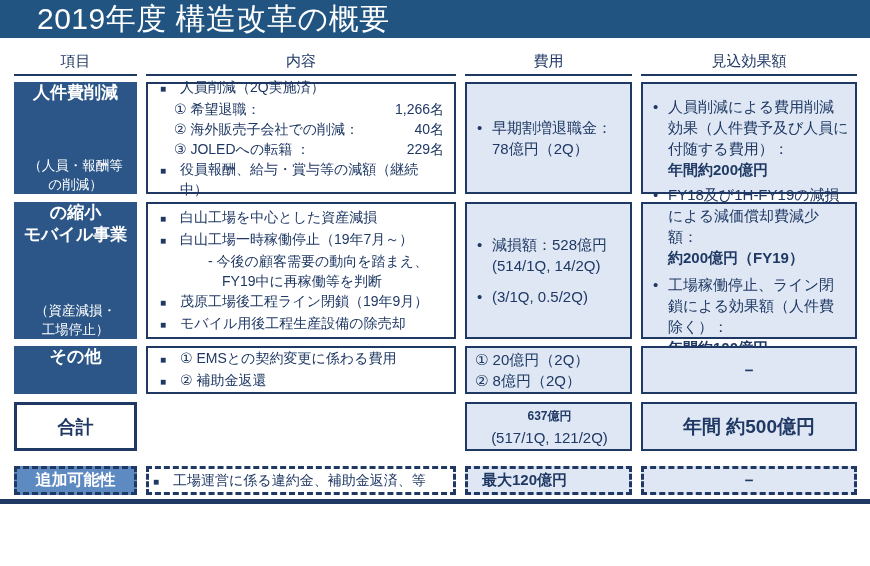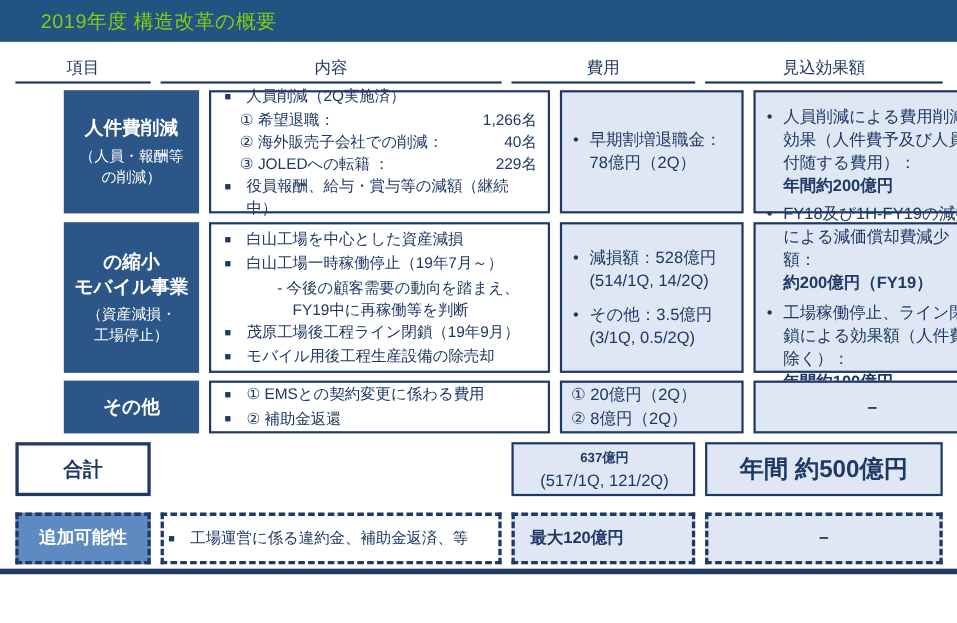--- a/index.html
+++ b/index.html
@@ -8,42 +8,42 @@
     --cell-navy:#2C5687;
     --light:#DEE7F3;
     --sub-bg:#D8E1F0;
     --add-bg:#5E8AC2;
   }
   *{box-sizing:border-box;margin:0;padding:0;}
   body{background:#fff;font-family:"Liberation Sans","DejaVu Sans",sans-serif;color:var(--navy);}
   .slide{position:relative;width:870px;height:566px;background:#fff;overflow:hidden;}
 
   .titlebar{height:38px;background:var(--header-bg);display:flex;align-items:center;}
-  .titlebar span{color:#84cc16;font-size:18px;padding-left:37px;letter-spacing:0.5px;}
+  .titlebar span{color:#ffffff;font-size:30px;padding-left:37px;letter-spacing:0.5px;}
 
   .subtitle{margin-top:6px;height:33px;background:var(--sub-bg);display:flex;align-items:center;justify-content:center;}
   .subtitle span{font-size:17px;font-weight:bold;color:#0F2D5C;}
 
   .trow{display:flex;gap:9px;padding-left:14px;padding-right:13px;}
   .c1{flex:0 0 123px;width:123px;}
   .c2{flex:0 0 310px;width:310px;}
   .c3{flex:0 0 167px;width:167px;}
   .c4{flex:0 0 216px;width:216px;}
 
   .thead{margin-top:14px;height:24px;align-items:flex-end;}
   .thead .hcell{text-align:center;font-size:15px;color:var(--navy);border-bottom:2px solid var(--navy);padding-bottom:3px;}
 
   .r1{margin-top:6px;}  .r1 .box{height:112px;}
   .r2{margin-top:8px;}  .r2 .box{height:137px;}
   .r3{margin-top:7px;}  .r3 .box{height:48px;}
   .r4{margin-top:8px;}  .r4 .box{height:49px;}
-  .r5{margin-top:15px;} .r5 .box{height:47px;}
+  .r5{margin-top:15px;} .r5 .box{height:29px;}
 
   .box{border:2px solid var(--navy);}
-  .label-cell{border:none;background:var(--cell-navy);color:#fff;display:flex;flex-direction:column;align-items:center;justify-content:center;text-align:center;margin-left:44px;}
+  .label-cell{border:none;background:var(--cell-navy);color:#fff;display:flex;flex-direction:column;align-items:center;justify-content:space-between;text-align:center;}
   .label-main{font-size:17px;font-weight:bold;line-height:22px;}
   .label-sub{font-size:13.5px;line-height:19px;margin-top:4px;}
   .white-cell{background:#fff;}
   .light-cell{background:var(--light);}
 
   .content-cell{font-size:14px;line-height:20px;padding:6px 8px;display:flex;flex-direction:column;justify-content:center;}
   .bline{display:flex;}
   .sq{flex:0 0 24px;font-size:10px;padding-top:2px;padding-left:4px;color:var(--navy);}
   .numrow{display:flex;justify-content:space-between;padding-left:18px;padding-right:2px;}
   .subline1{padding-left:52px;}
@@ -57,21 +57,21 @@
   .gap10{margin-top:10px;}
   .gap6{margin-top:6px;}
 
   .dashcenter{align-items:center;justify-content:center;display:flex;font-weight:bold;font-size:16px;}
 
   .total-label{height:49px;background:#fff;border:3px solid var(--navy);display:flex;align-items:center;justify-content:center;font-size:18px;font-weight:bold;color:var(--navy);}
   .spacer{border:none;background:transparent;}
   .total-cost{align-items:center;text-align:center;}
   .tc-bold{font-size:12px;font-weight:bold;display:block;}
   .tc-sub{font-size:15px;display:block;text-align:right;}
-  .total-effect{align-items:center;justify-content:center;display:flex;font-size:22px;font-weight:bold;}
+  .total-effect{align-items:center;justify-content:center;display:flex;font-size:19px;font-weight:bold;}
 
   .dashed{border:3px dashed var(--navy);}
   .add-label{background:var(--add-bg);color:#fff;display:flex;align-items:center;justify-content:center;font-size:16px;font-weight:bold;}
   .add-content{display:flex;align-items:center;font-size:14px;background:#fff;}
   .add-cost{display:flex;align-items:center;padding-left:14px;font-size:15px;font-weight:bold;}
 
   .bottomline{margin-top:4px;height:5px;background:var(--navy);}
 </style>
 </head>
 <body>
@@ -175,21 +175,20 @@
       <div class="dotline">
         <span class="dot">•</span>
         <span>
           <span class="blockline">減損額：528億円</span>
           <span class="blockline">(514/1Q, 14/2Q)</span>
         </span>
       </div>
       <div class="dotline gap10">
         <span class="dot">•</span>
         <span>
-          <span class="blockline">その他：3.5億円</span>
           <span class="blockline">(3/1Q, 0.5/2Q)</span>
         </span>
       </div>
     </div>
     <div class="c4 box light-cell effect-cell">
       <div class="dotline">
         <span class="dot">•</span>
         <span>
           <span>FY18及び1H-FY19の減損による減価償却費減少額：</span>
           <span class="boldline">約200億円（FY19）</span>

